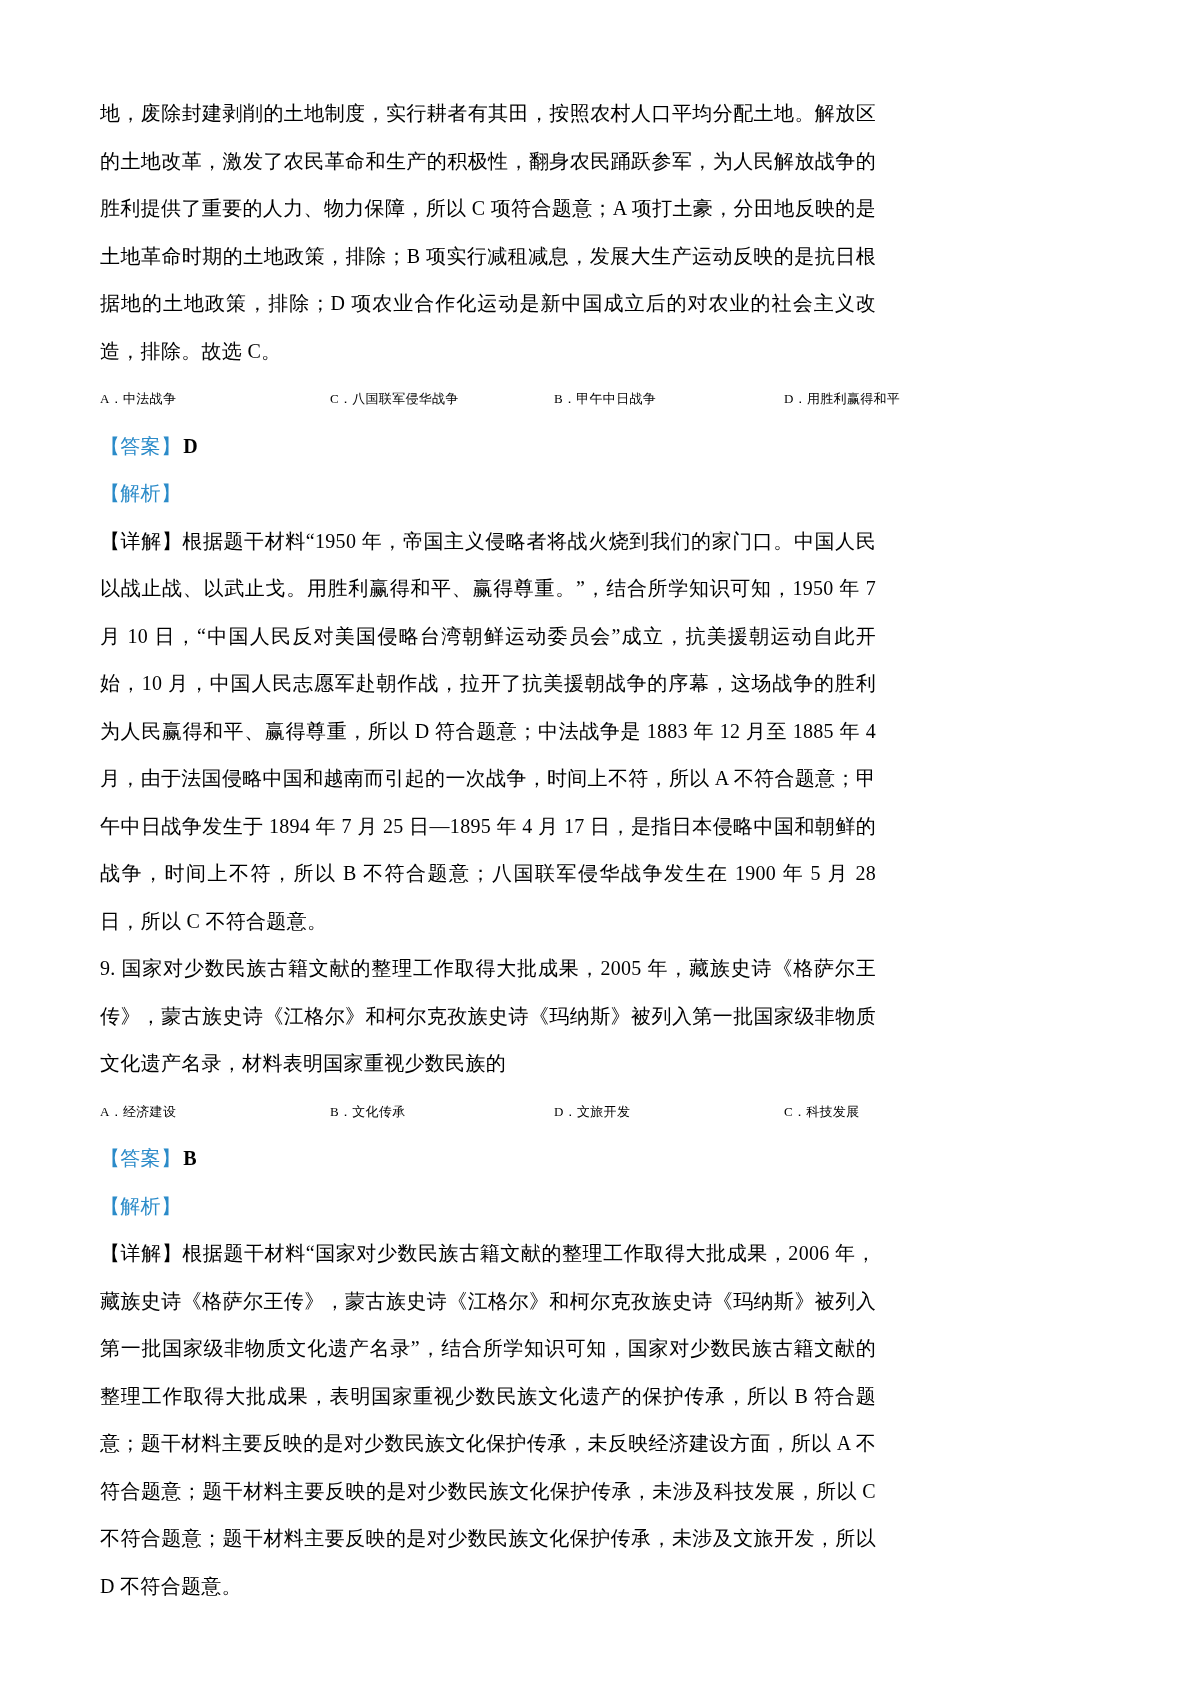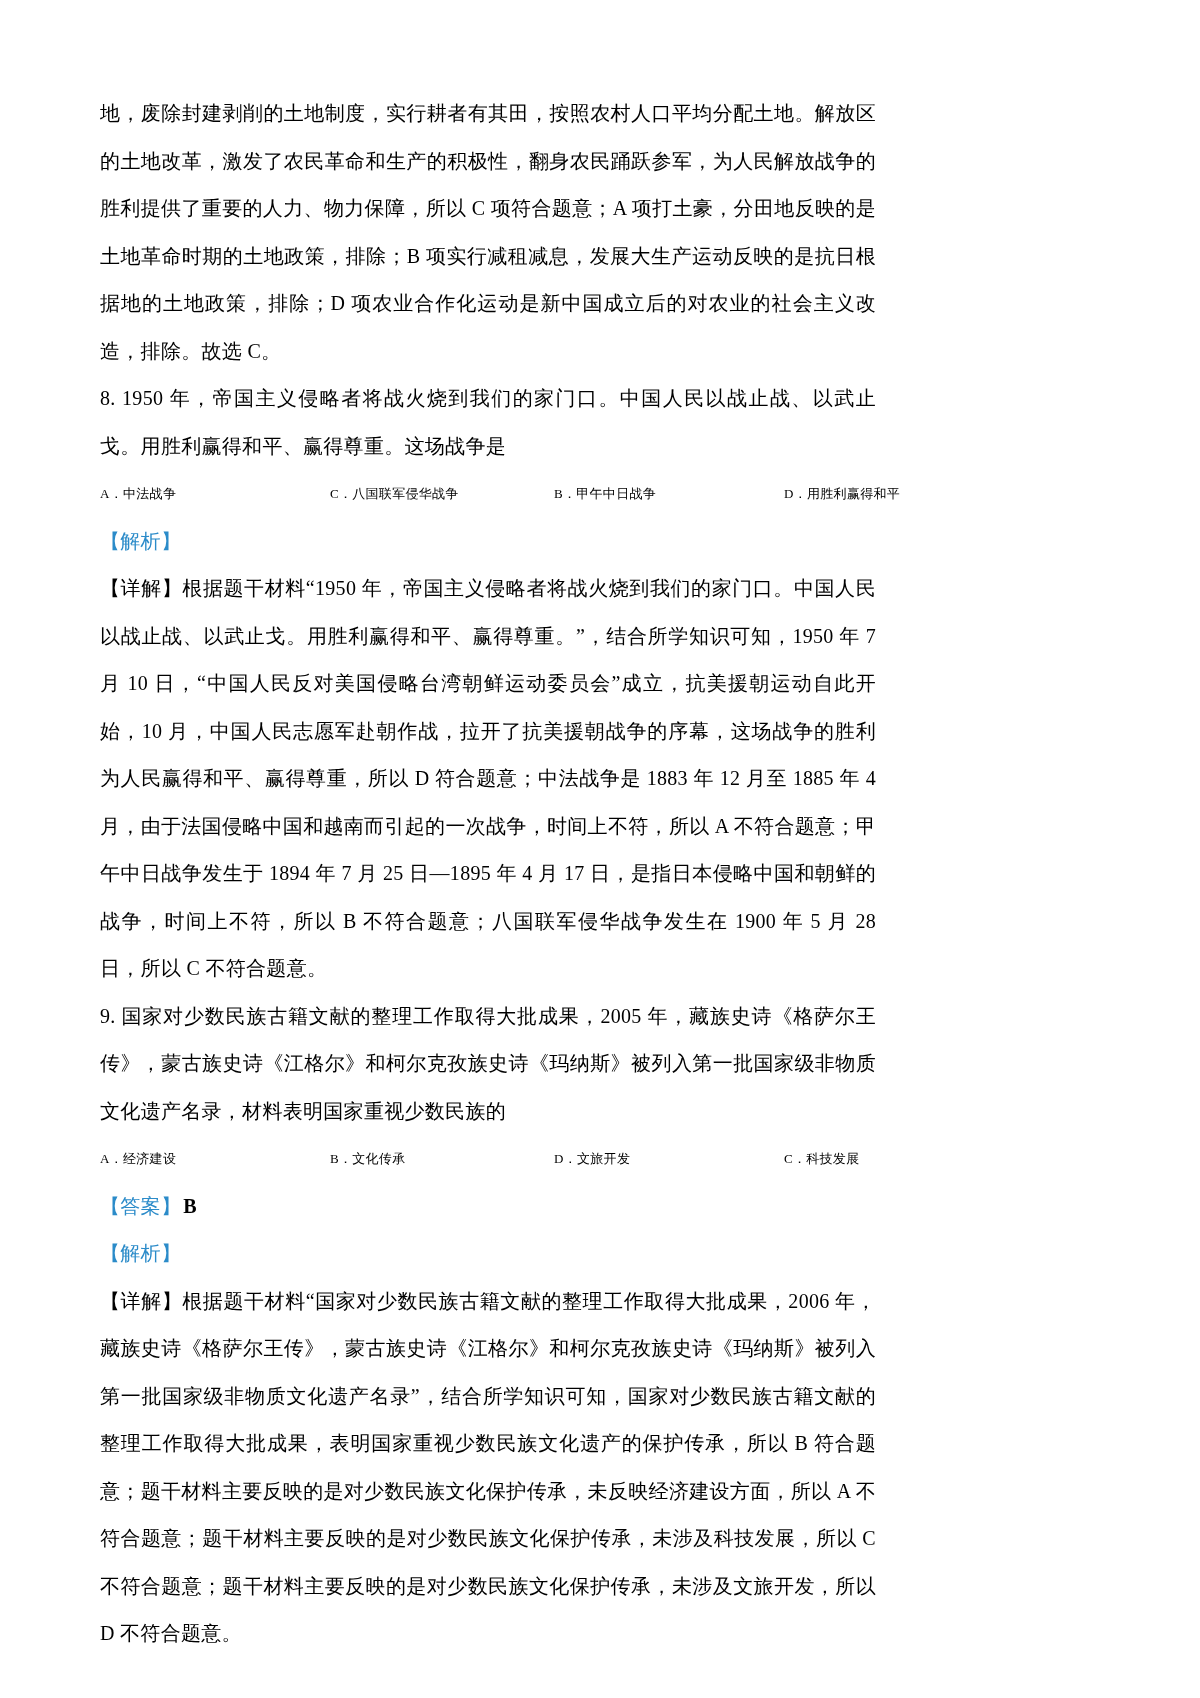--- a/index.html
+++ b/index.html
@@ -37,27 +37,27 @@
   section { display: block; }
 </style>
 </head>
 <body>
 
 <div class="page">
 
   <p class="para">地，废除封建剥削的土地制度，实行耕者有其田，按照农村人口平均分配土地。解放区的土地改革，激发了农民革命和生产的积极性，翻身农民踊跃参军，为人民解放战争的胜利提供了重要的人力、物力保障，所以 C 项符合题意；A 项打土豪，分田地反映的是土地革命时期的土地政策，排除；B 项实行减租减息，发展大生产运动反映的是抗日根据地的土地政策，排除；D 项农业合作化运动是新中国成立后的对农业的社会主义改造，排除。故选 C。</p>
 
   <section>
-    <p class="para">8. 1950 年，帝国主义侵略者将战火烧到我们的家门口。中国人民以战止战、以武止戈。用胜利赢得和平、赢得尊重。这场战争是</p>
     <div class="options-row">
       <span class="option">A．中法战争</span>
       <span class="option">C．八国联军侵华战争</span>
       <span class="option">B．甲午中日战争</span>
       <span class="option">D．用胜利赢得和平</span>
     </div>
+    <p class="para"><span class="blue">【答案】</span><span class="answer-letter">D</span></p>
     <p class="para"><span class="blue">【解析】</span></p>
     <p class="para"><span>【详解】</span><span>根据题干材料“1950 年，帝国主义侵略者将战火烧到我们的家门口。中国人民以战止战、以武止戈。用胜利赢得和平、赢得尊重。”，结合所学知识可知，1950 年 7 月 10 日，“中国人民反对美国侵略台湾朝鲜运动委员会”成立，抗美援朝运动自此开始，10 月，中国人民志愿军赴朝作战，拉开了抗美援朝战争的序幕，这场战争的胜利为人民赢得和平、赢得尊重，所以 D 符合题意；中法战争是 1883 年 12 月至 1885 年 4 月，由于法国侵略中国和越南而引起的一次战争，时间上不符，所以 A 不符合题意；甲午中日战争发生于 1894 年 7 月 25 日—1895 年 4 月 17 日，是指日本侵略中国和朝鲜的战争，时间上不符，所以 B 不符合题意；八国联军侵华战争发生在 1900 年 5 月 28 日，所以 C 不符合题意。</span></p>
   </section>
 
   <section>
     <p class="para">9. 国家对少数民族古籍文献的整理工作取得大批成果，2005 年，藏族史诗《格萨尔王传》，蒙古族史诗《江格尔》和柯尔克孜族史诗《玛纳斯》被列入第一批国家级非物质文化遗产名录，材料表明国家重视少数民族的</p>
     <div class="options-row">
       <span class="option">A．经济建设</span>
       <span class="option">B．文化传承</span>
       <span class="option">D．文旅开发</span>

